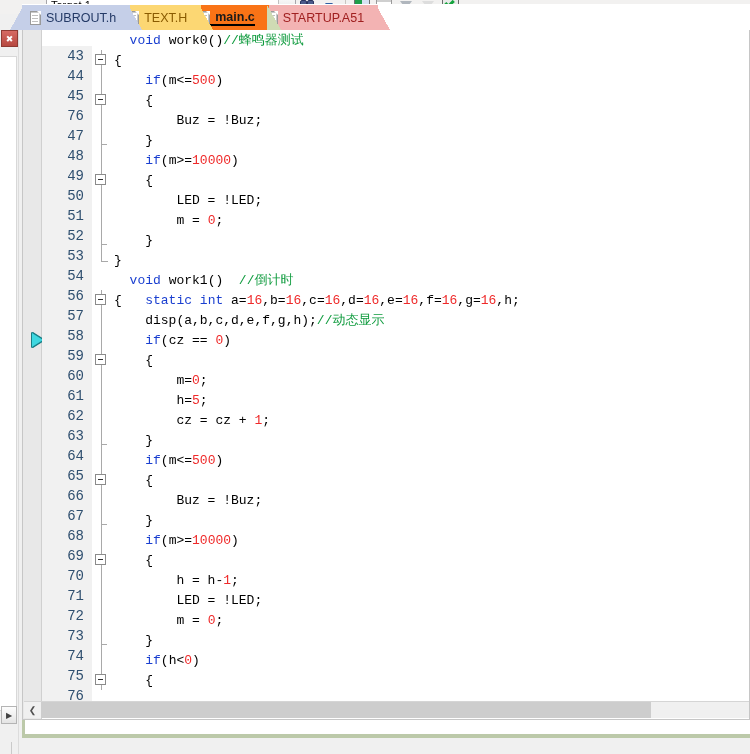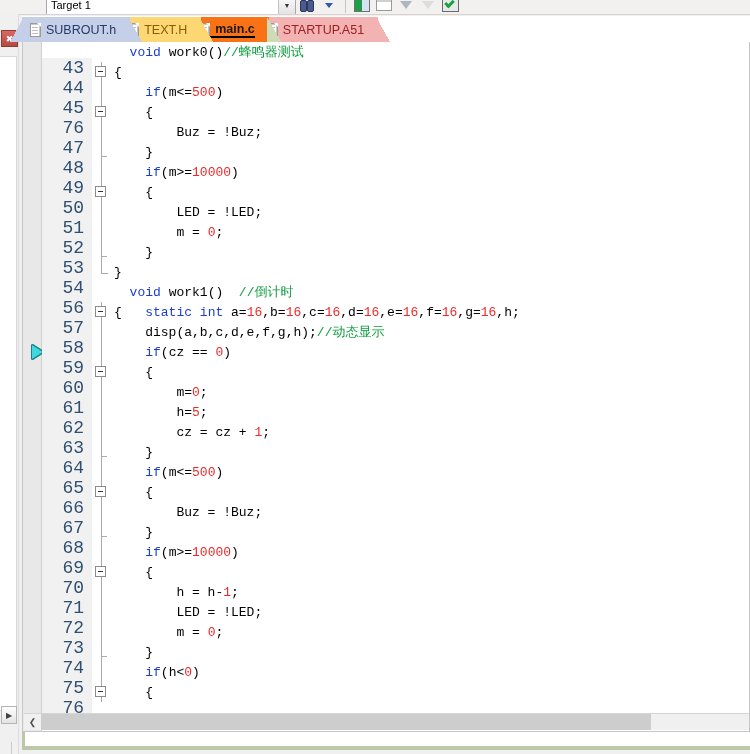--- a/index.html
+++ b/index.html
@@ -118,21 +118,21 @@
     position: absolute; left: 3px; top: 736px;
     font-size: 10px; color: #808080;
   }
   .left-divider {
     position: absolute; left: 11px; top: 728px;
     width: 1px; height: 16px; background: #cacaca;
   }
 
   
   .editor-window {
-    position: absolute; left: 22px; top: 16px;
+    position: absolute; left: 22px; top: 4px;
     width: 728px; height: 734px;
     background: #ffffff;
   }
 
   
   .tabbar {
     position: absolute; left: 0; top: 0;
     width: 728px; height: 26px;
     background: #ffffff;
     display: flex; align-items: flex-end;
@@ -219,21 +219,21 @@
   .lnum {
     width: 50px;
     flex: none;
     text-align: right;
     padding-right: 8px;
     color: #2f4f6f;
     background: #f1f1f1;
     height: 20px;
     line-height: 20px;
     box-sizing: border-box;
-    font-size: 18px;
+    font-size: 14px;
     margin-top: 32px;
   }
   .fold {
     width: 20px; flex: none;
     height: 20px;
     position: relative;
     background: #ffffff;
   }
   .fold .vline {
     position: absolute; left: 9px; top: 0; bottom: 0;

